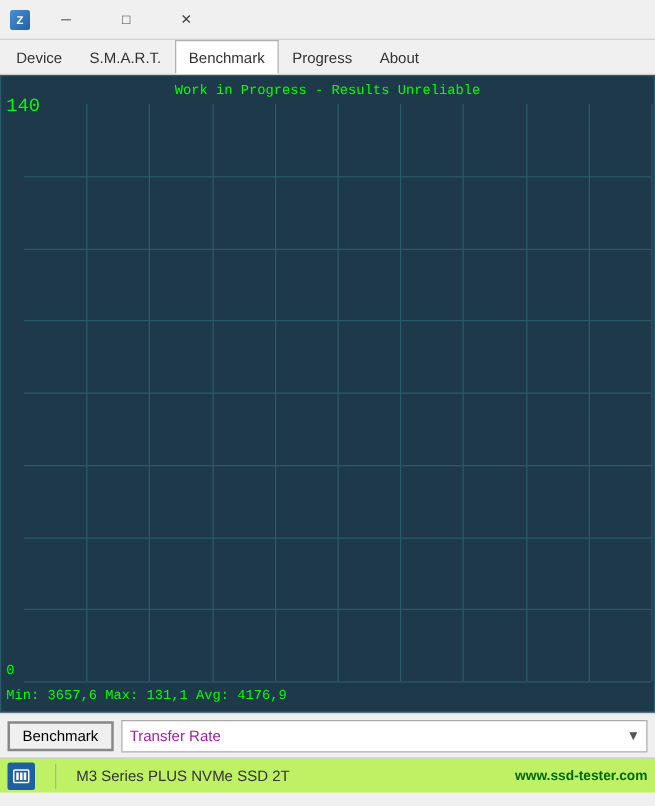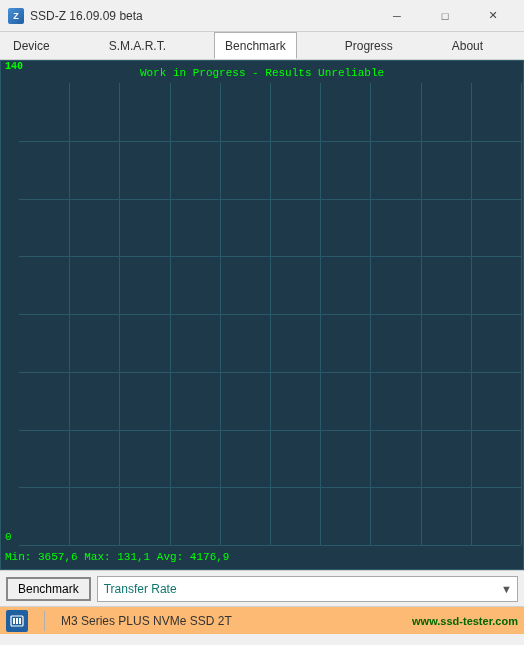--- a/index.html
+++ b/index.html
@@ -57,21 +57,20 @@
     }
 
     
     .menu-bar {
       background: #f0f0f0;
       height: 28px;
       display: flex;
       align-items: stretch;
       border-bottom: 1px solid #d0d0d0;
       padding: 0 2px;
-      gap: 37px;
     }
     .menu-item {
       padding: 0 10px;
       display: flex;
       align-items: center;
       cursor: pointer;
       font-size: 12px;
       color: #333;
       border: 1px solid transparent;
     }
@@ -86,25 +85,24 @@
       background: #1e3a4a;
       width: 524px;
       height: 510px;
       position: relative;
       border: 1px solid #2a5a6a;
     }
 
     .chart-label-y {
       position: absolute;
       left: 4px;
-      top: 0;
+      top: 16px;
       color: #00ff00;
       font-family: 'Courier New', monospace;
-      font-size: 10px;
-      font-weight: bold;
+      font-size: 15px;
     }
 
     .chart-label-zero {
       position: absolute;
       left: 4px;
       bottom: 26px;
       color: #00ff00;
       font-family: 'Courier New', monospace;
       font-size: 11px;
     }
@@ -176,41 +174,41 @@
 
     .dropdown-select {
       flex: 1;
       height: 26px;
       background: #fff;
       border: 1px solid #aaa;
       font-size: 12px;
       padding: 0 6px;
       appearance: none;
       cursor: pointer;
-      color: #0f766e;
+      color: #a21caf;
     }
 
     .dropdown-wrapper {
       flex: 1;
       position: relative;
       display: flex;
       align-items: center;
     }
 
     .dropdown-arrow {
       position: absolute;
       right: 6px;
       pointer-events: none;
       font-size: 11px;
       color: #555;
     }
 
     
     .status-bar {
-      background: #fdba74;
+      background: #bef264;
       height: 28px;
       display: flex;
       align-items: center;
       border-top: 1px solid #d0d0d0;
       padding: 0 6px;
       gap: 16px;
     }
 
     .status-icon {
       width: 22px;
@@ -242,21 +240,20 @@
       font-weight: bold;
     }
   </style>
 </head>
 <body>
 
 <div class="title-bar">
   <div class="title-bar-icon">
     <span>Z</span>
   </div>
-  <span class="title-bar-text">SSD-Z 16.09.09 beta</span>
   <div class="title-bar-controls">
     <button class="title-btn">─</button>
     <button class="title-btn">□</button>
     <button class="title-btn close">✕</button>
   </div>
 </div>
 
 <div class="menu-bar">
   <div class="menu-item">
     <span>Device</span>

